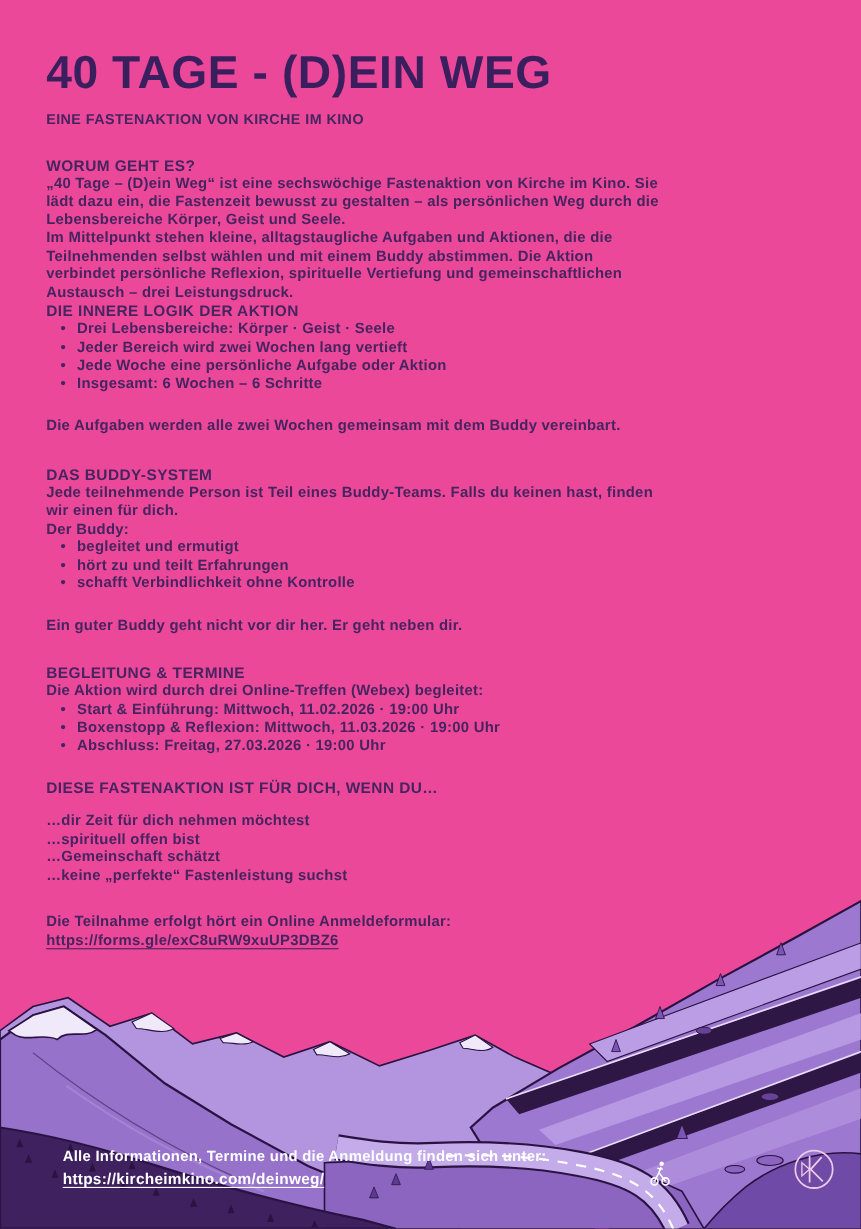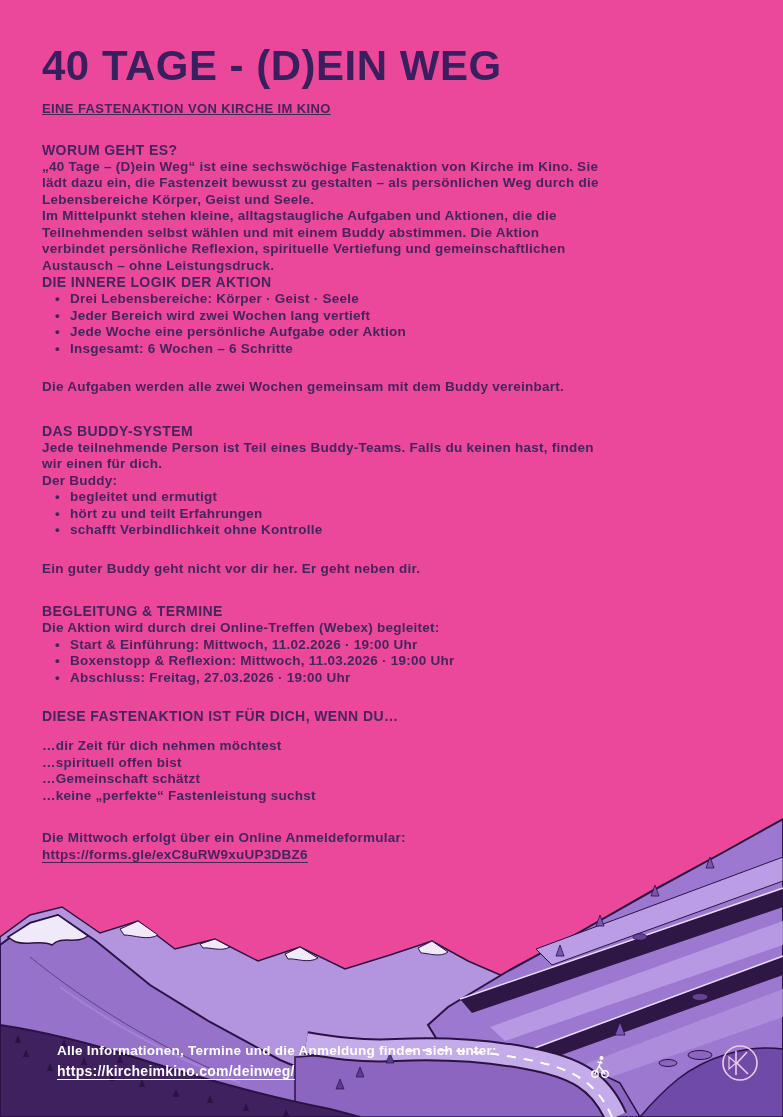--- a/index.html
+++ b/index.html
@@ -16,21 +16,21 @@
     position:absolute;left:42px;top:0;right:26px;z-index:2;
     font-size:13.5px;line-height:16.5px;letter-spacing:.25px;
   }
   .title{
     margin:44px 0 0;
     font-size:42px;line-height:44px;letter-spacing:.5px;
     color:#3a1f5e;white-space:nowrap;
   }
   .subtitle{
     margin-top:13px;
-    font-size:13px;letter-spacing:.4px;white-space:nowrap;text-decoration:underline;
+    font-size:13px;letter-spacing:.4px;white-space:nowrap;
   }
   .heading{font-size:14px;letter-spacing:.4px;line-height:17px;white-space:nowrap;}
   .line{white-space:nowrap;}
   ul.blist{list-style:none;margin:0;padding:0;}
   ul.blist li{position:relative;padding-left:28px;white-space:nowrap;}
   ul.blist li::before{content:"•";position:absolute;left:13px;}
   .g13{margin-top:13px}.g16{}.g22{margin-top:22px}
   .g24{margin-top:24px}.g26{margin-top:26px}.g27{margin-top:27px}
   a.dlink{color:#45245f;text-decoration:underline;text-underline-offset:3px;}
   .scene{position:absolute;left:0;bottom:0;width:783px;height:300px;z-index:1;}
@@ -54,21 +54,21 @@
       <div class="heading g24">WORUM GEHT ES?</div>
       <div>
         <div class="line">„40 Tage – (D)ein Weg“ ist eine sechswöchige Fastenaktion von Kirche im Kino. Sie</div>
         <div class="line">lädt dazu ein, die Fastenzeit bewusst zu gestalten – als persönlichen Weg durch die</div>
         <div class="line">Lebensbereiche Körper, Geist und Seele.</div>
       </div>
       <div class="g16">
         <div class="line">Im Mittelpunkt stehen kleine, alltagstaugliche Aufgaben und Aktionen, die die</div>
         <div class="line">Teilnehmenden selbst wählen und mit einem Buddy abstimmen. Die Aktion</div>
         <div class="line">verbindet persönliche Reflexion, spirituelle Vertiefung und gemeinschaftlichen</div>
-        <div class="line">Austausch – ohne Leistungsdruck.</div>
+        <div class="line">Austausch – drei Leistungsdruck.</div>
       </div>
     </div>
 
     <div>
       <div class="heading g16">DIE INNERE LOGIK DER AKTION</div>
       <ul class="blist">
         <li>Drei Lebensbereiche: Körper · Geist · Seele</li>
         <li>Jeder Bereich wird zwei Wochen lang vertieft</li>
         <li>Jede Woche eine persönliche Aufgabe oder Aktion</li>
         <li>Insgesamt: 6 Wochen – 6 Schritte</li>
@@ -105,21 +105,21 @@
       <div class="heading g22">DIESE FASTENAKTION IST FÜR DICH, WENN DU…</div>
       <div class="g13">
         <div class="line">…dir Zeit für dich nehmen möchtest</div>
         <div class="line">…spirituell offen bist</div>
         <div class="line">…Gemeinschaft schätzt</div>
         <div class="line">…keine „perfekte“ Fastenleistung suchst</div>
       </div>
     </div>
 
     <div>
-      <div class="line g26">Die Mittwoch erfolgt über ein Online Anmeldeformular:</div>
+      <div class="line g26">Die Teilnahme erfolgt hört ein Online Anmeldeformular:</div>
       <div class="line"><a class="dlink" href="#">https://forms.gle/exC8uRW9xuUP3DBZ6</a></div>
     </div>
   </div>
 
   <svg class="scene" viewBox="0 0 783 300" aria-hidden="true">
 
     <g>
       <path d="M0,120 L30,98 L62,90 L100,116 L138,104 L175,132 L215,122 L258,144 L300,130 L345,152 L390,138 L432,124 L468,144 L505,160 L540,178 L540,300 L0,300 Z" fill="#b294df" stroke="#2a1342" stroke-width="1.5"></path>
       <g fill="#efe9fa" stroke="#2a1342" stroke-width="1">
         <path d="M120,112 L138,104 L158,118 C148,124 134,118 124,118 Z"></path>

